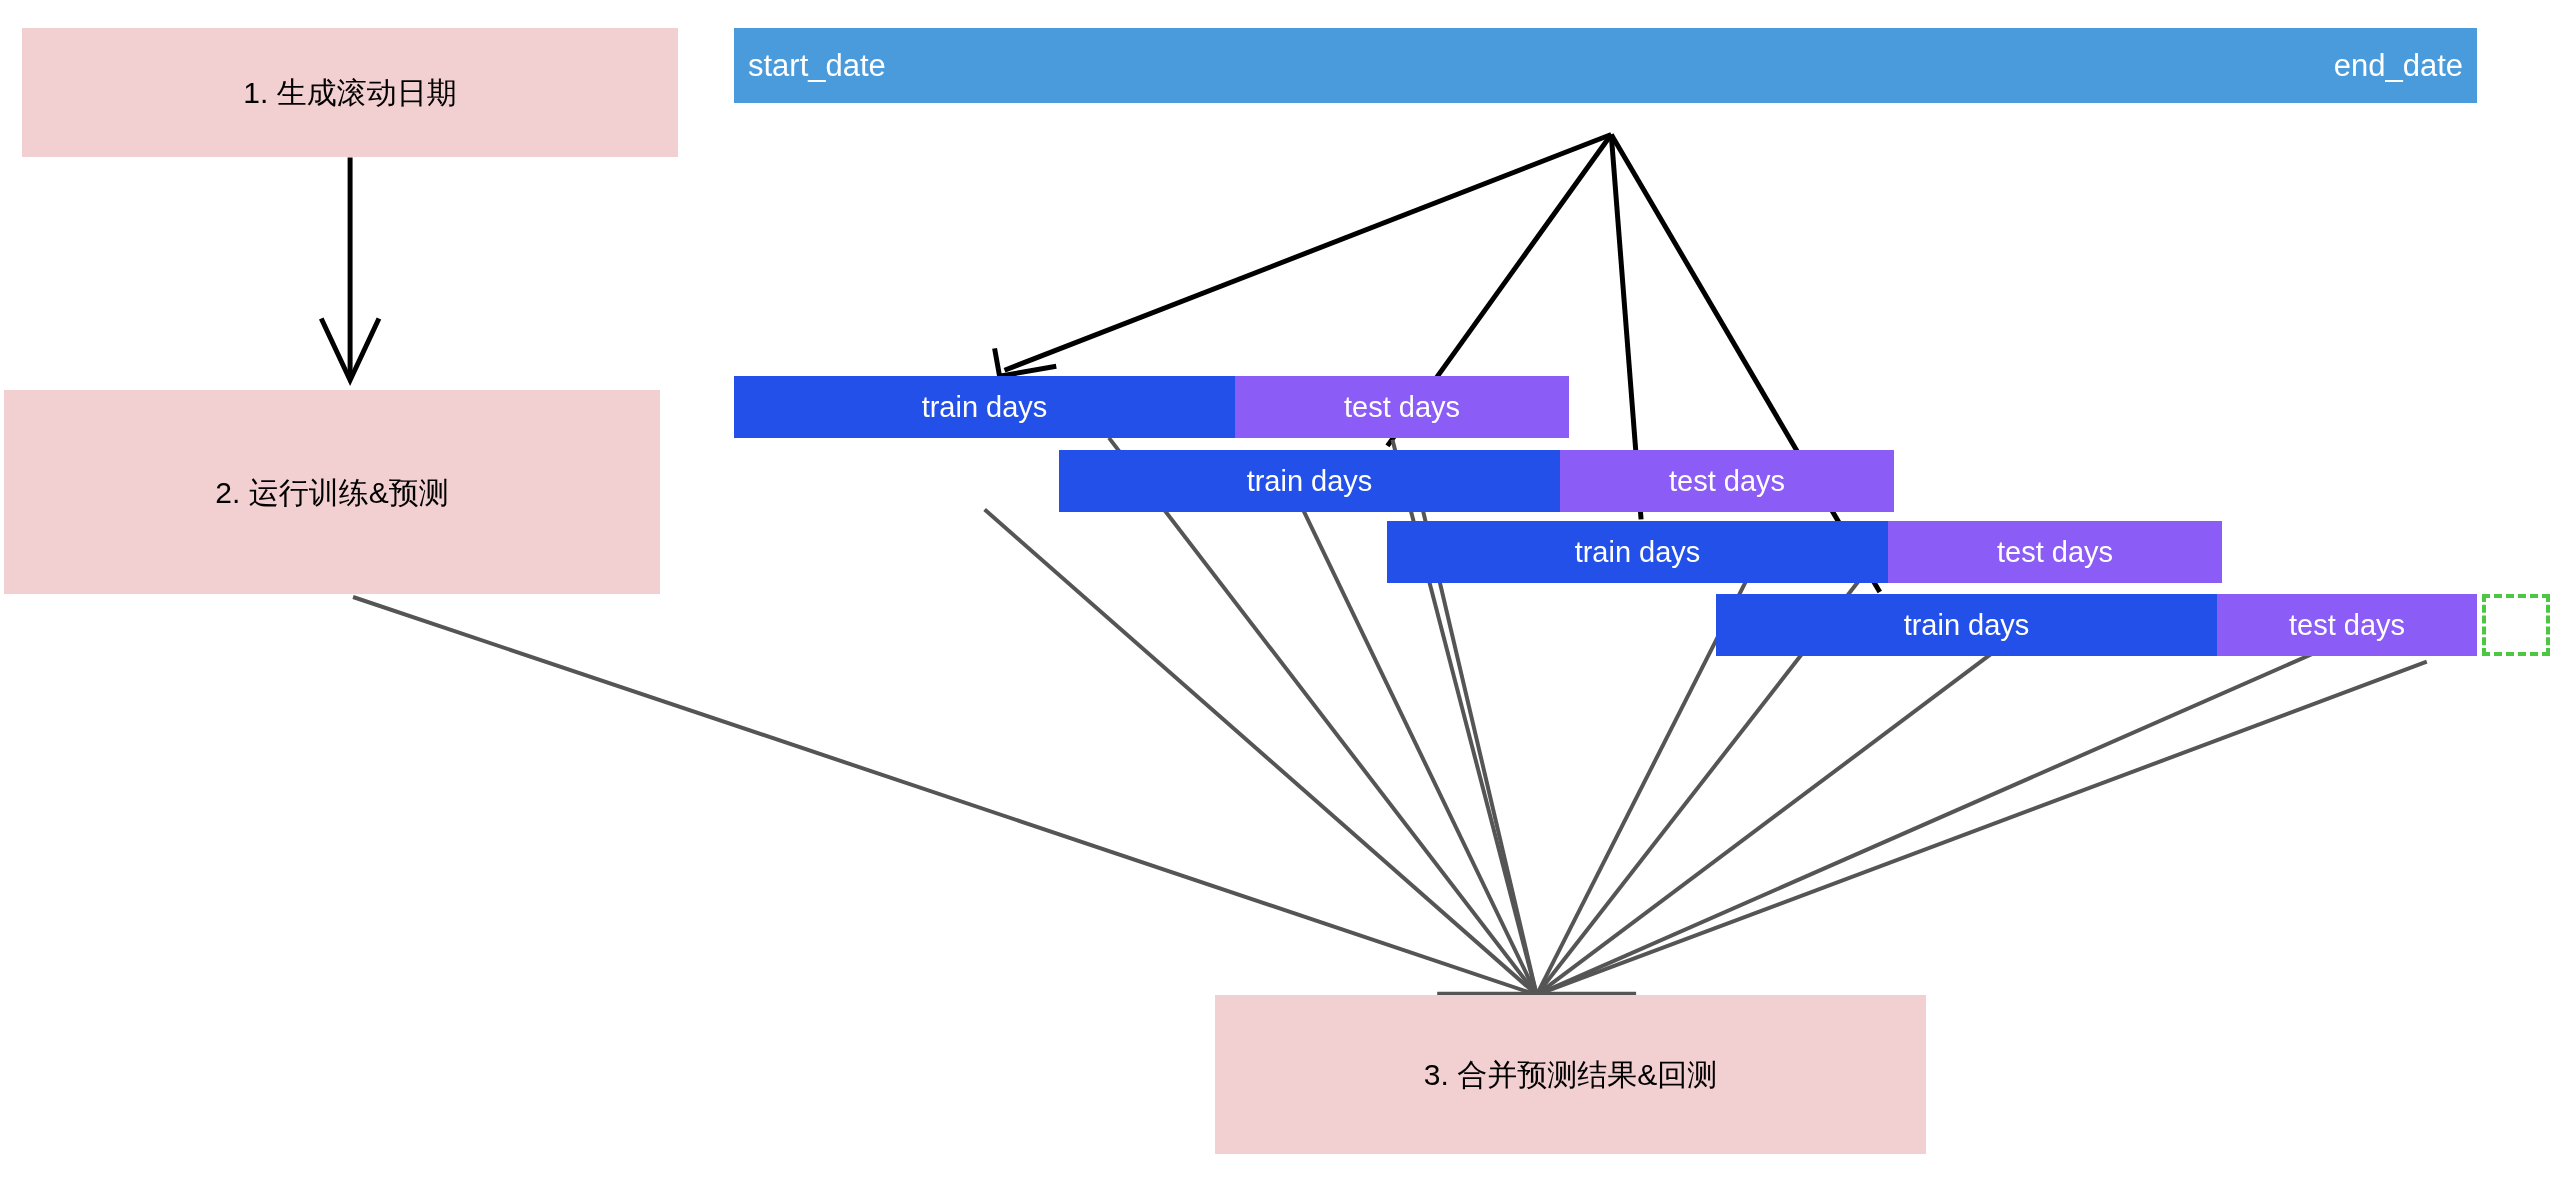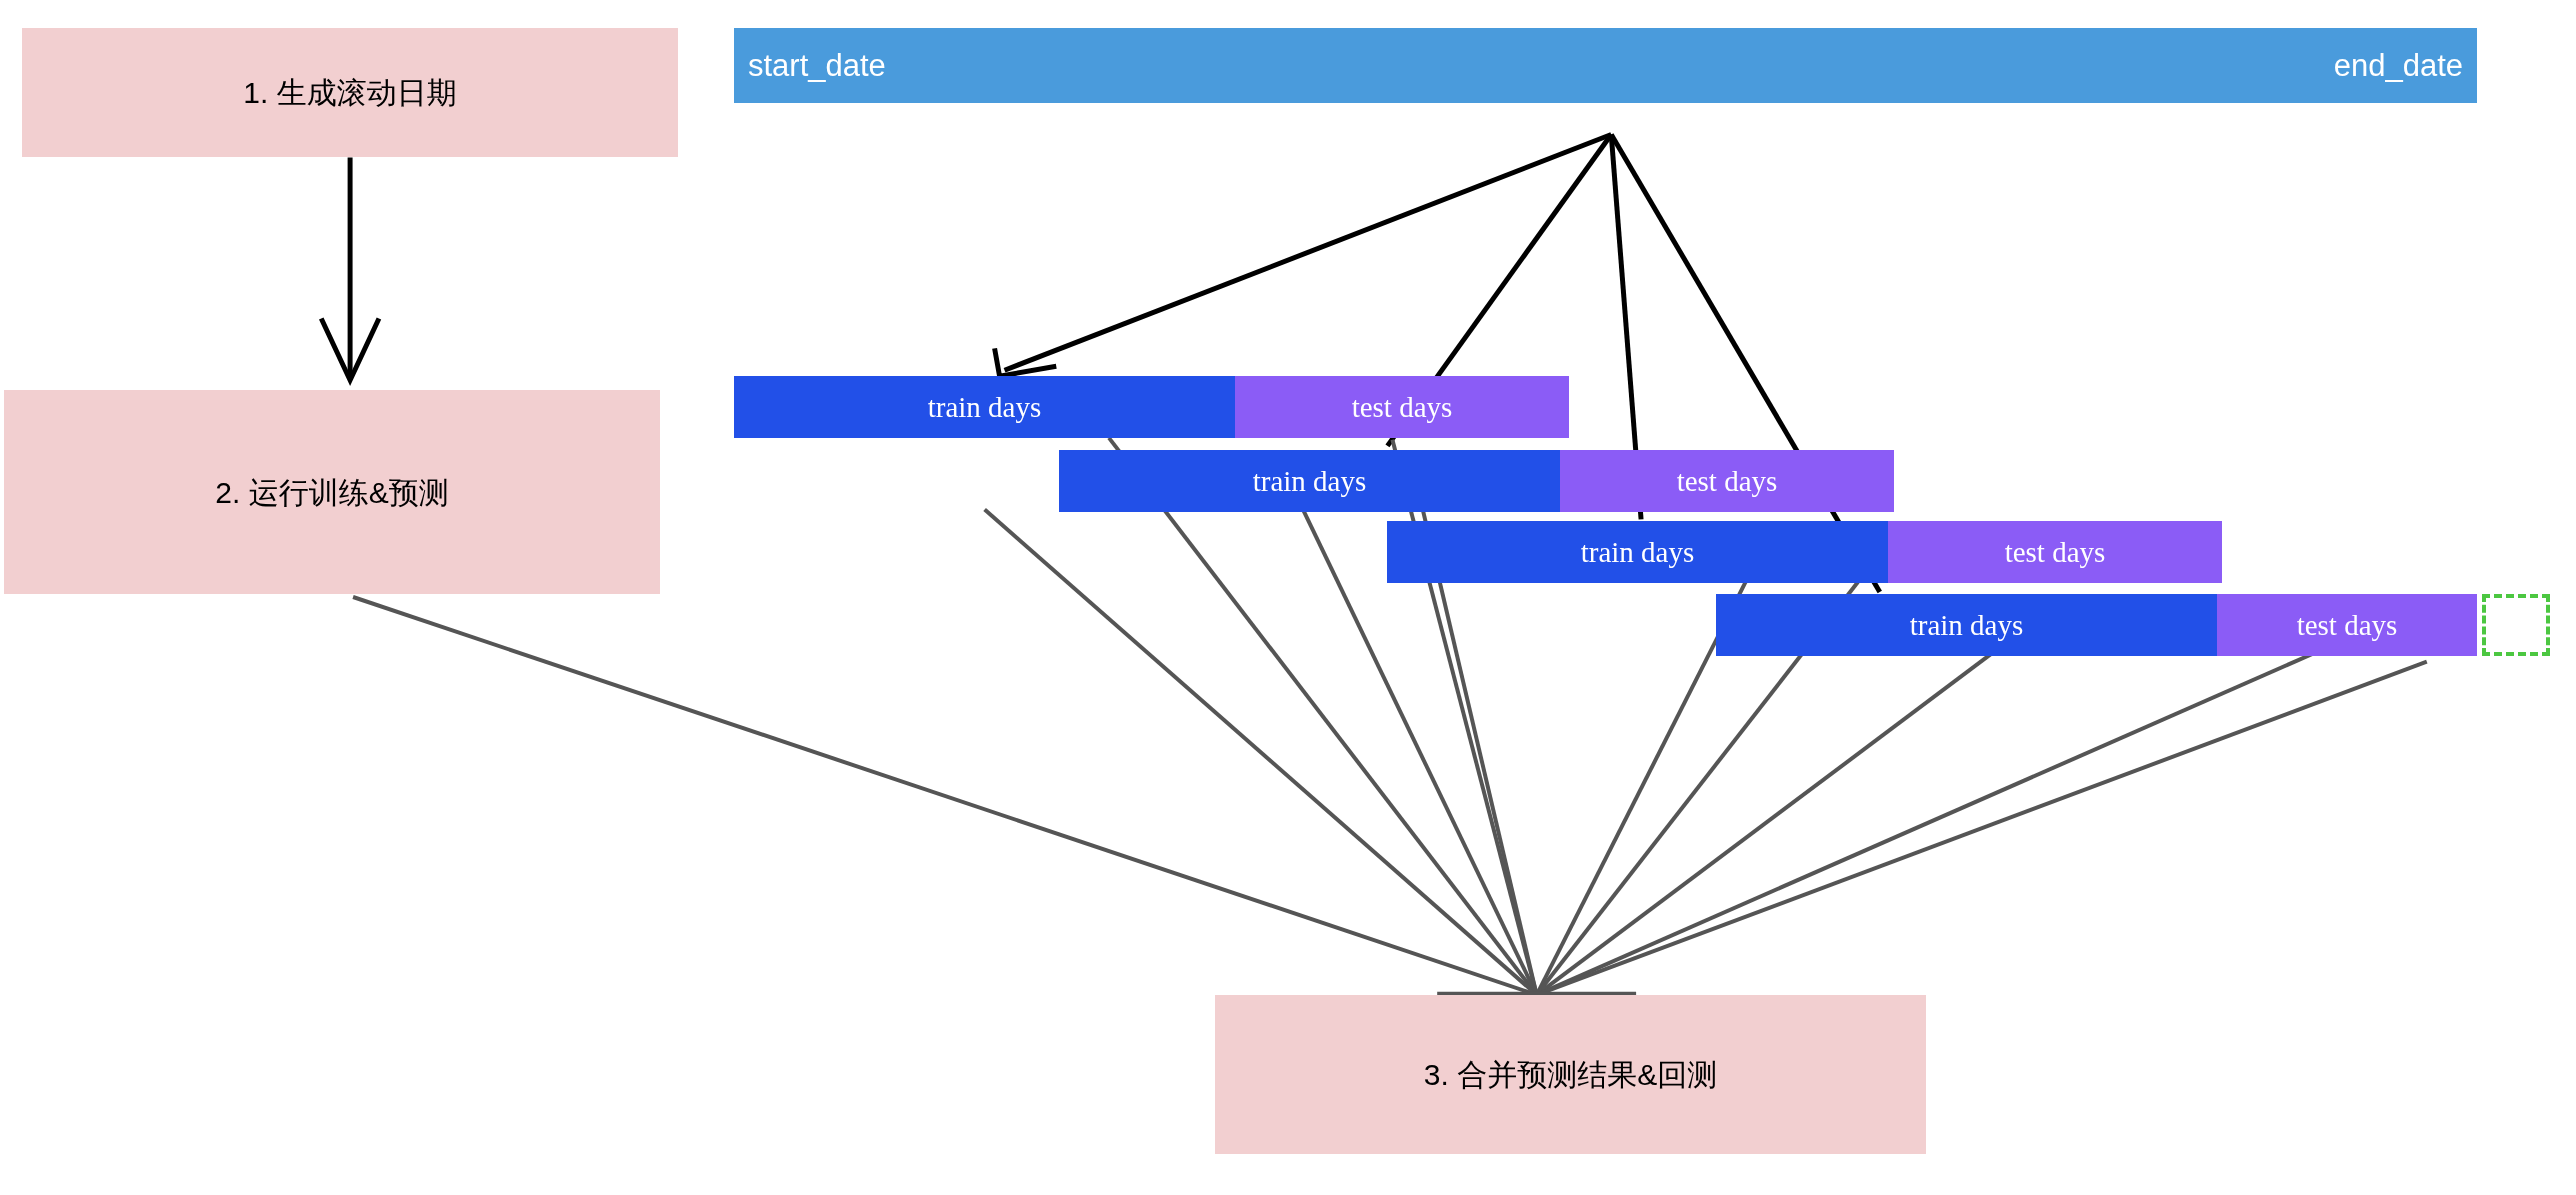--- a/index.html
+++ b/index.html
@@ -55,21 +55,20 @@
     padding: 0 14px;
     box-sizing: border-box;
     z-index: 2;
   }
   .timeline-label { white-space: nowrap; }
 
   .fold-row {
     position: absolute;
     height: 76px;
     z-index: 4;
-    font-family: Liberation Serif, serif;
   }
   .seg {
     position: absolute;
     top: 0;
     height: 62px;
     display: flex;
     align-items: center;
     justify-content: center;
     color: #ffffff;
     font-size: 29px;

